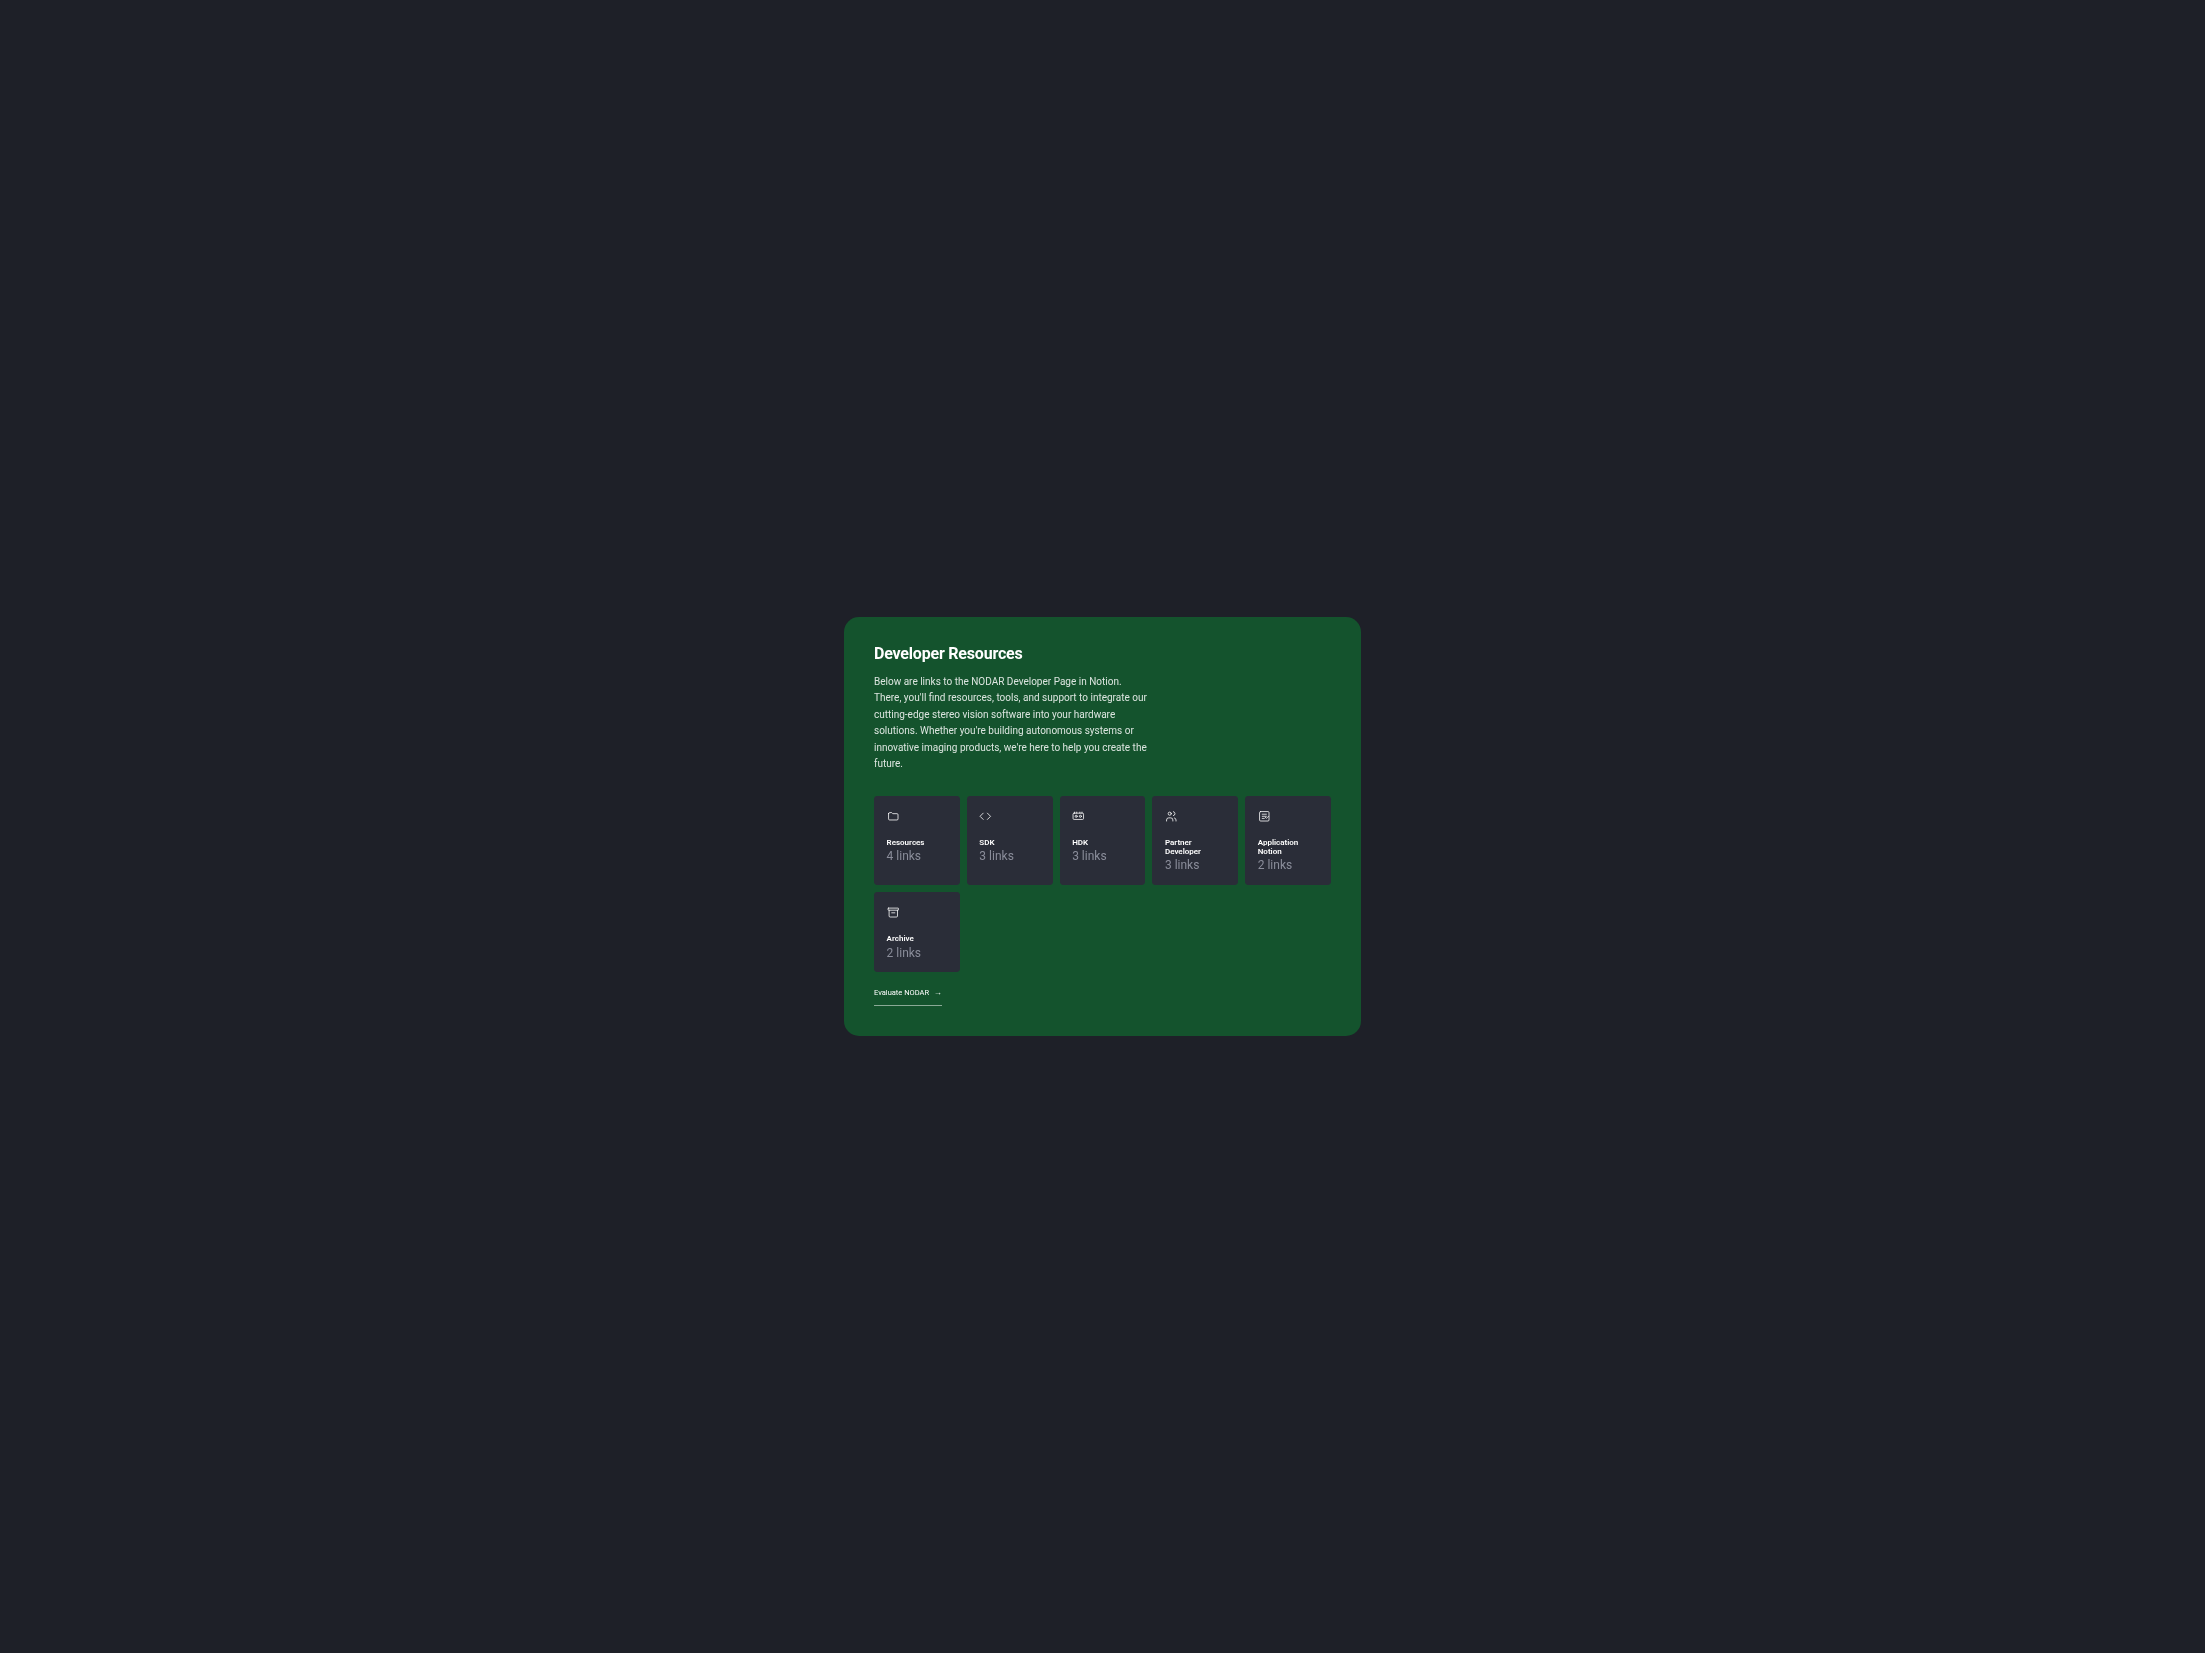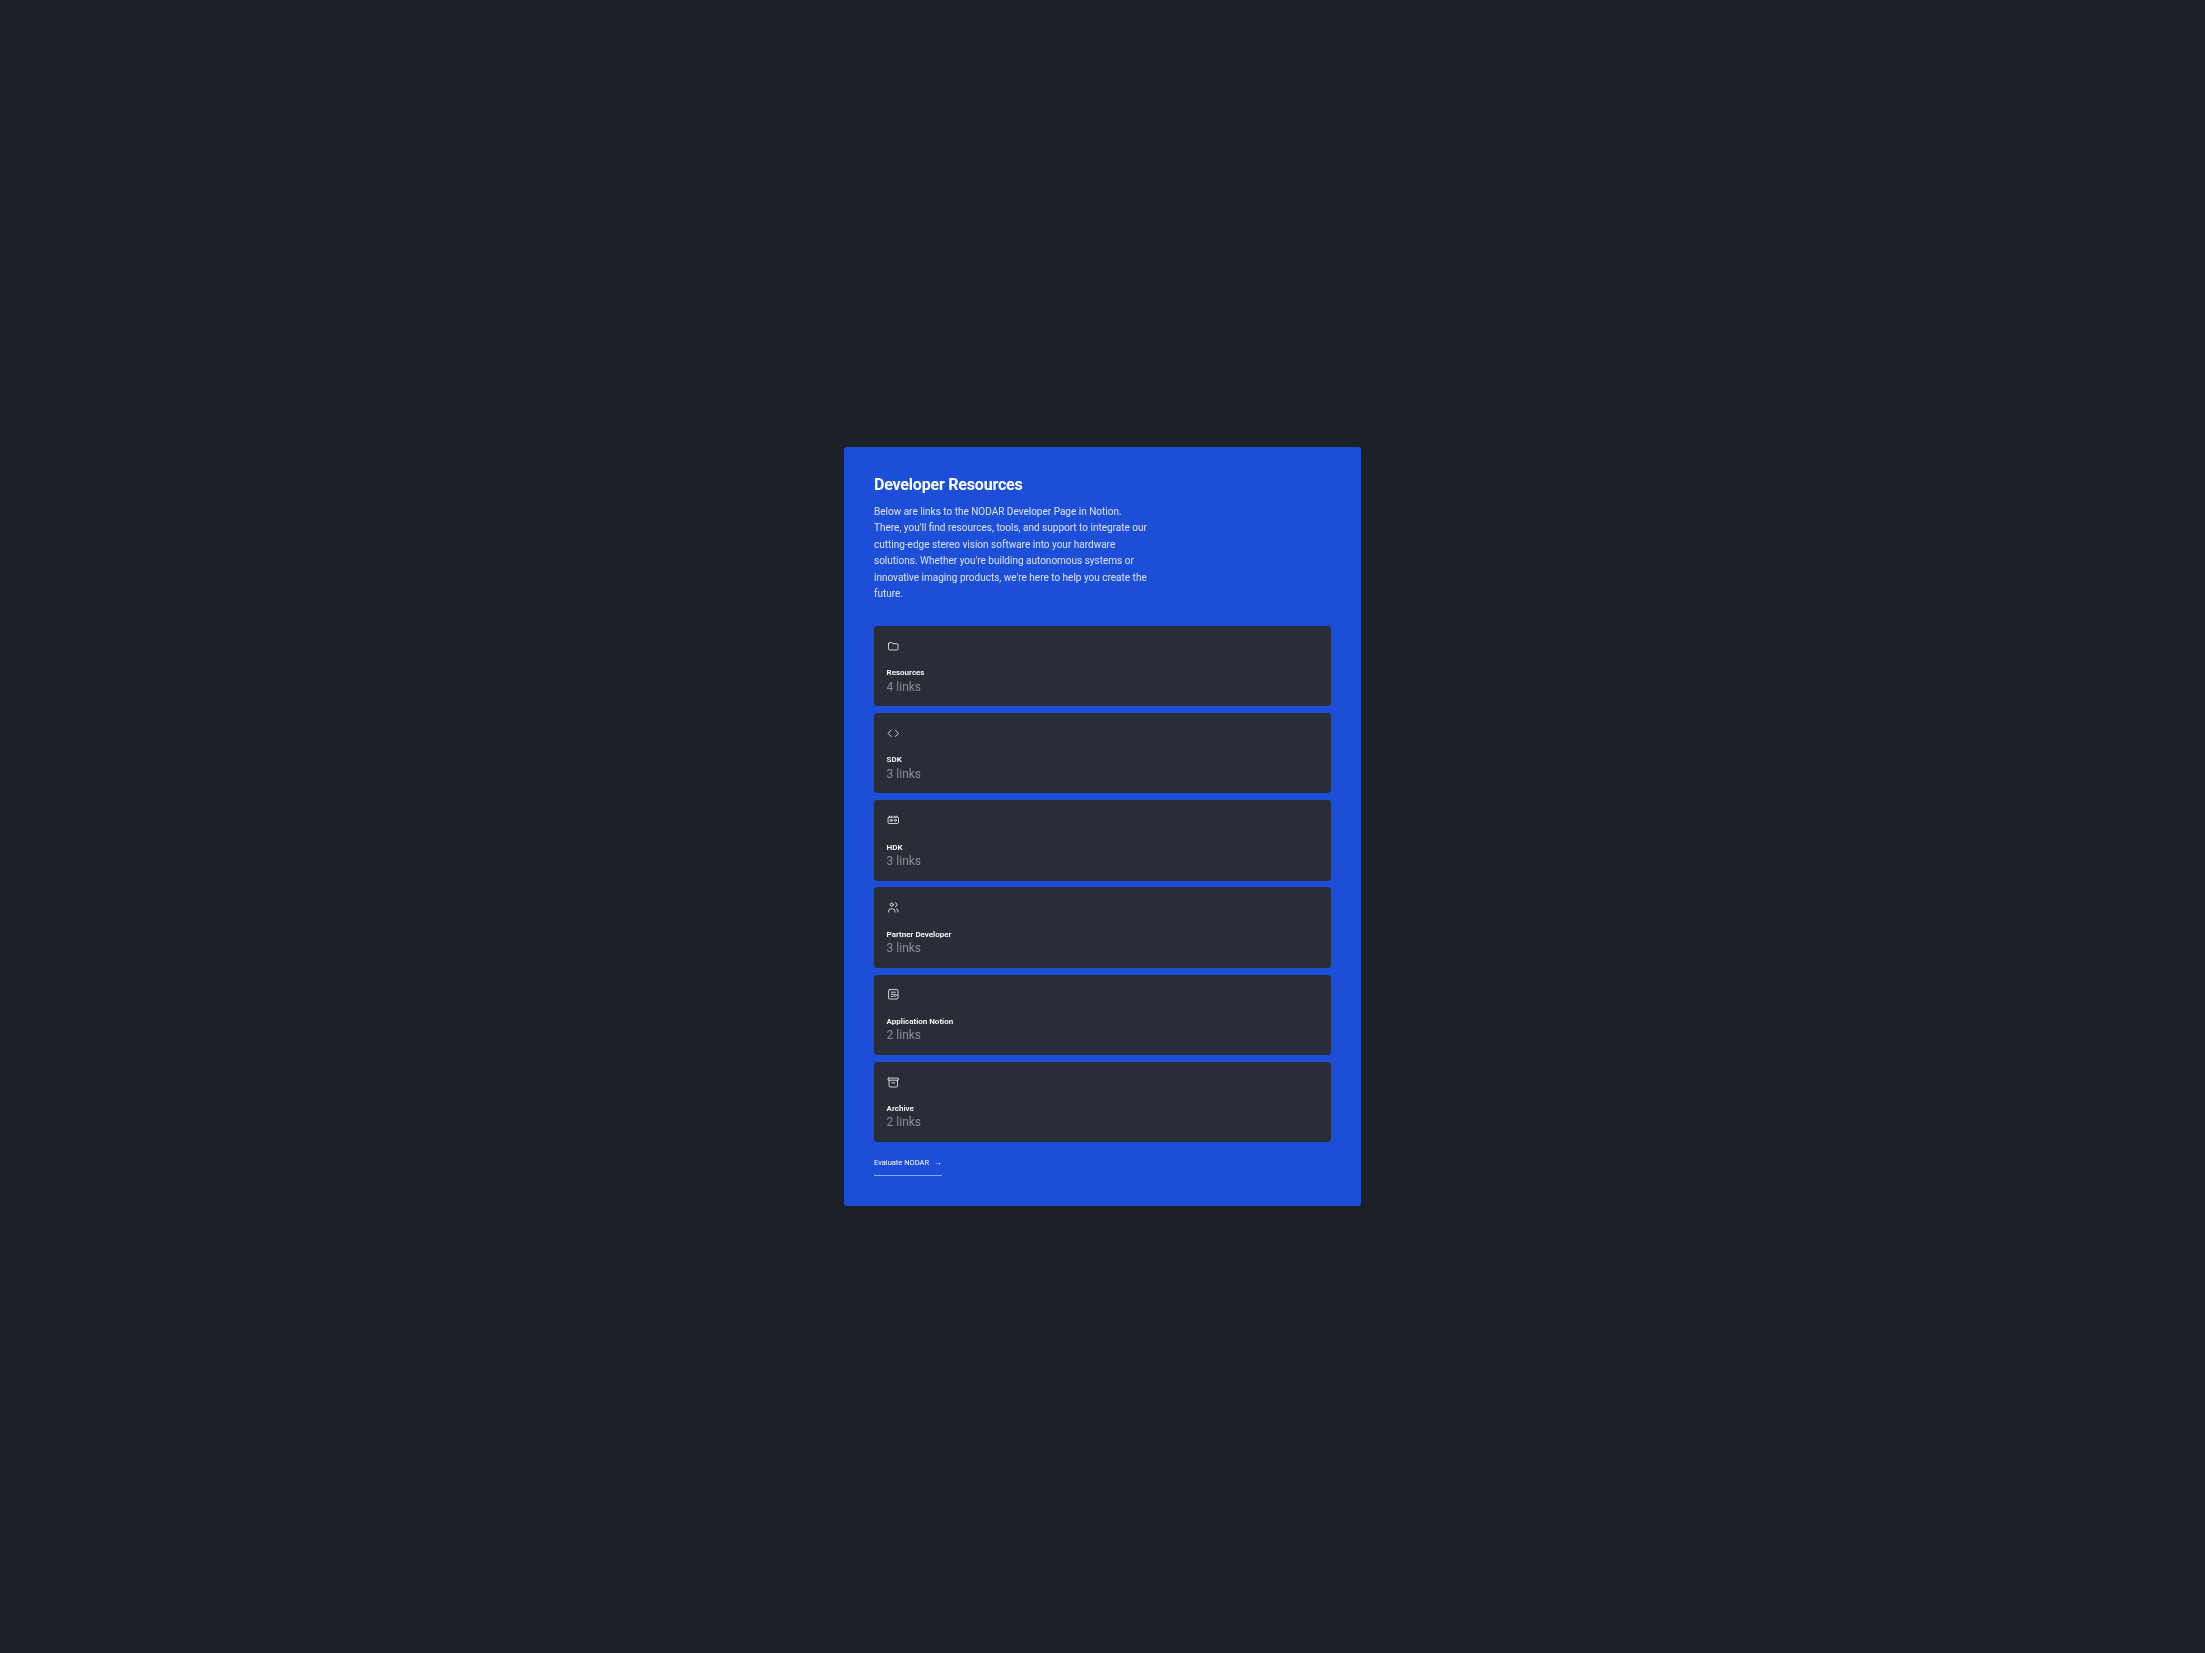--- a/index.html
+++ b/index.html
@@ -11,22 +11,22 @@
     body {
       background-color: #1e2028;
       display: flex;
       align-items: center;
       justify-content: center;
       min-height: 100vh;
       font-family: -apple-system, BlinkMacSystemFont, 'Segoe UI', Roboto, sans-serif;
     }
 
     .main-card {
-      background-color: #1d4ed8;
-      border-radius: 3px;
+      background-color: #14532d;
+      border-radius: 15px;
       padding: 27.6px 30px 30px 30px;
       width: 72%;
       max-width: 517px;
     }
 
     .header-section {
       margin-bottom: 23px;
     }
 
     .page-title {
@@ -39,21 +39,21 @@
 
     .page-description {
       color: rgba(255, 255, 255, 0.85);
       font-size: 10px;
       line-height: 1.65;
       max-width: 276px;
     }
 
     .cards-grid {
       display: grid;
-      grid-template-columns: repeat(1, 1fr);
+      grid-template-columns: repeat(5, 1fr);
       gap: 6.9px;
       margin-bottom: 14px;
     }
 
     .resource-card {
       background-color: #2a2d38;
       border-radius: 3.4px;
       padding: 13.8px 12.6px 12.6px 12.6px;
       cursor: pointer;
       transition: background-color 0.15s ease;

